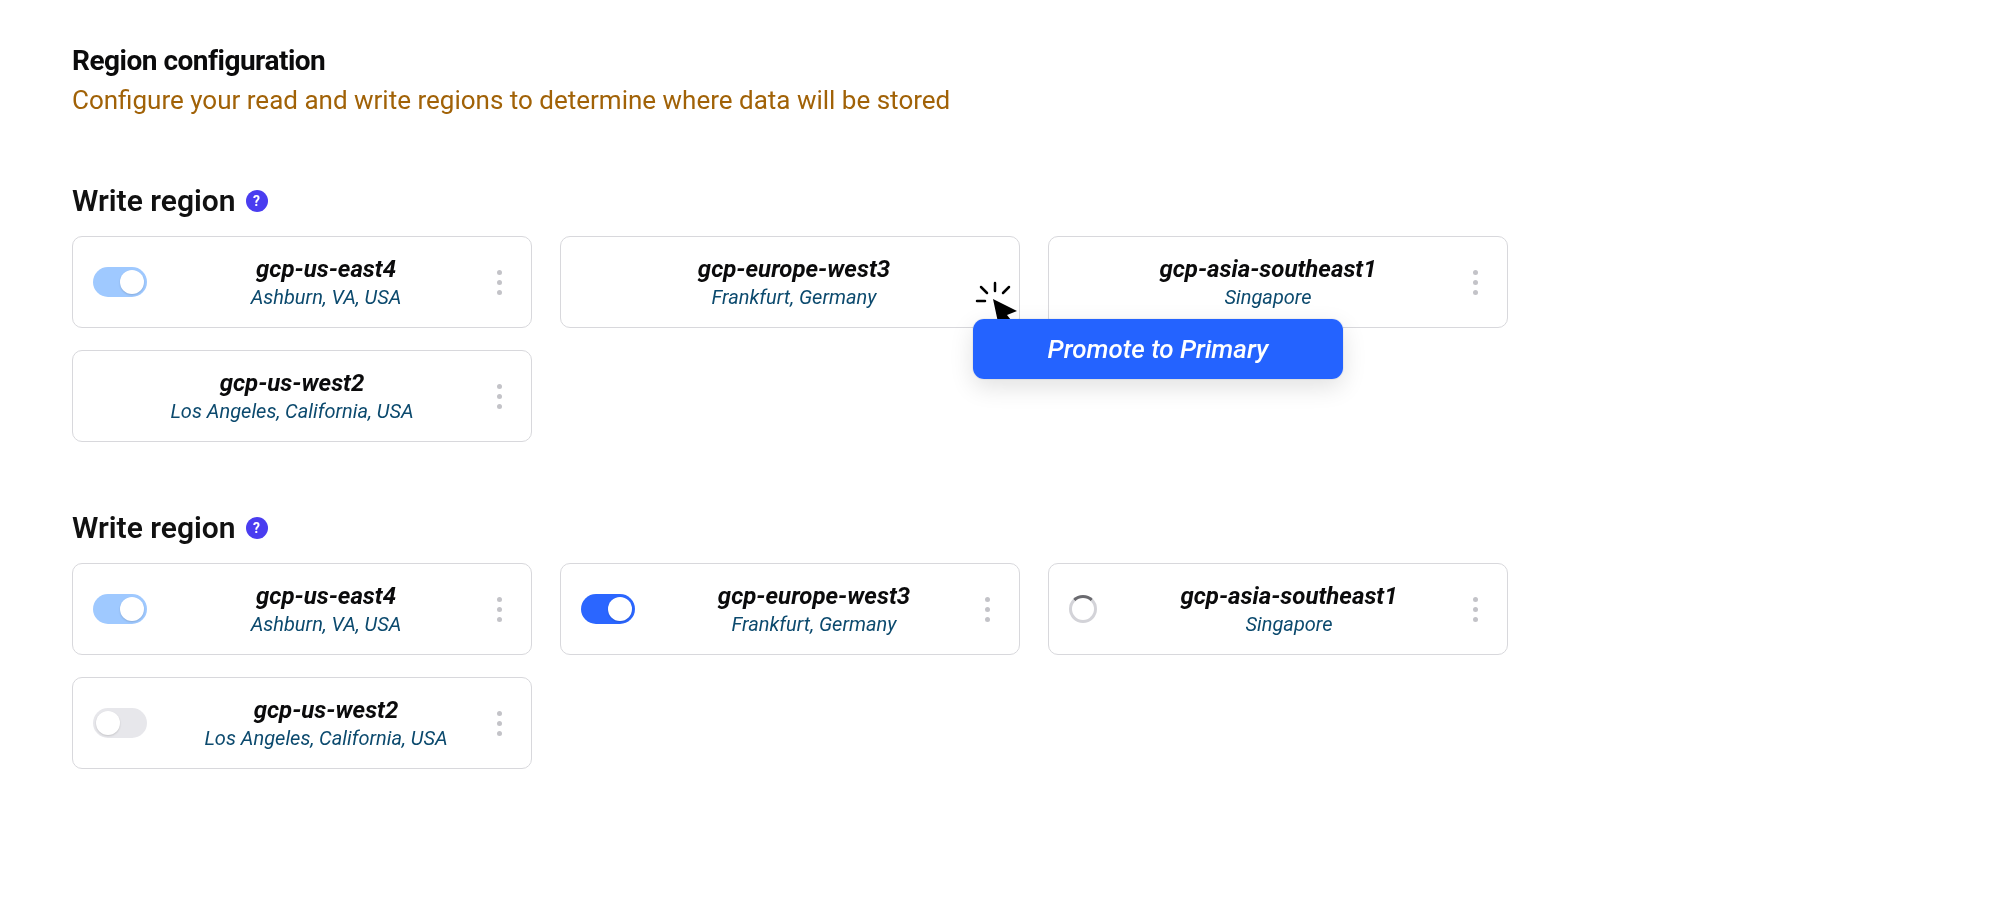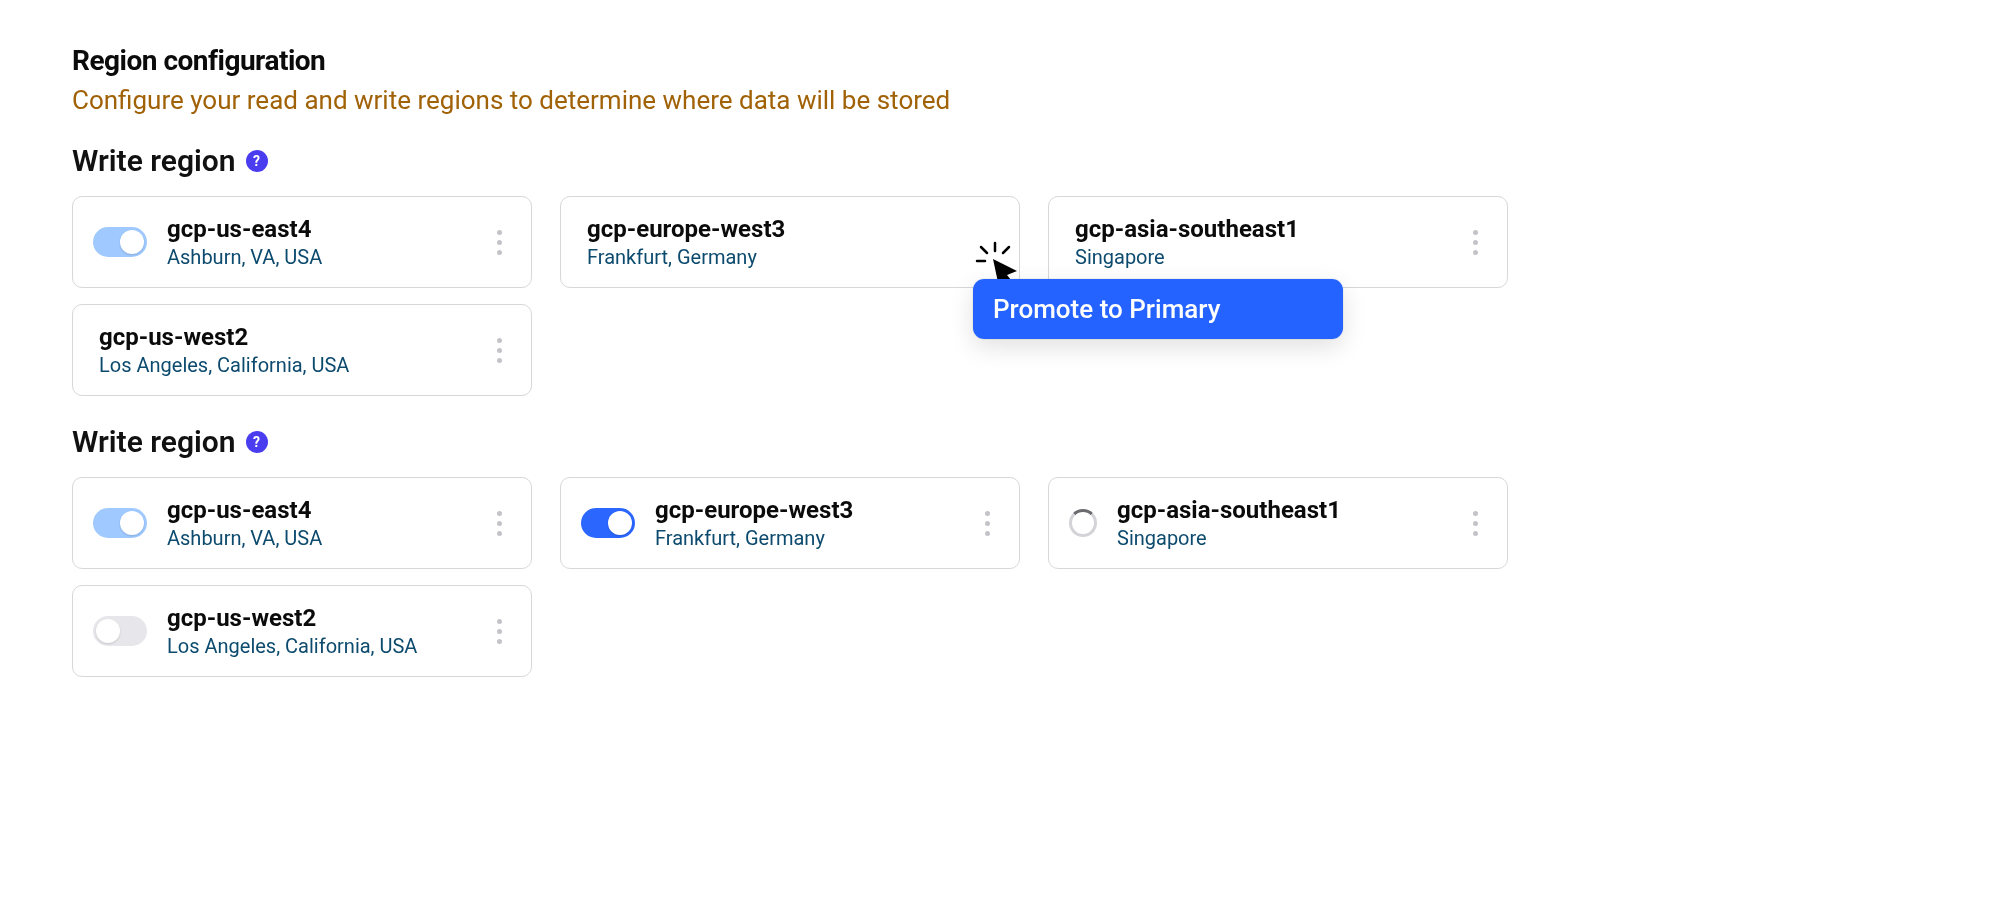--- a/index.html
+++ b/index.html
@@ -16,21 +16,22 @@
     letter-spacing: -0.5px;
     color: #0b0b0c;
   }
   .page-subtitle {
     margin-top: 8px;
     font-size: 26px;
     font-weight: 400;
     color: #a16207;
   }
   .section {
-    margin-top: 28px;
+    margin-top: 68px;
+    text-align: center;
   }
   .section-header {
     display: flex;
     align-items: center;
     gap: 10px;
     margin-bottom: 18px;
   }
   .section-title {
     font-size: 30px;
     font-weight: 600;
@@ -45,22 +46,23 @@
     align-items: center;
     justify-content: center;
     font-size: 14px;
     font-weight: 700;
     line-height: 1;
     user-select: none;
   }
   .grid {
     display: grid;
     grid-template-columns: repeat(3, 460px);
-    gap: 16px 28px;
+    gap: 22px 28px;
     position: relative;
+    font-style: italic;
   }
   .card {
     border: 1px solid #d8d8dc;
     border-radius: 10px;
     background: #ffffff;
     height: 92px;
     display: flex;
     align-items: center;
     padding: 0 18px 0 20px;
     position: relative;

